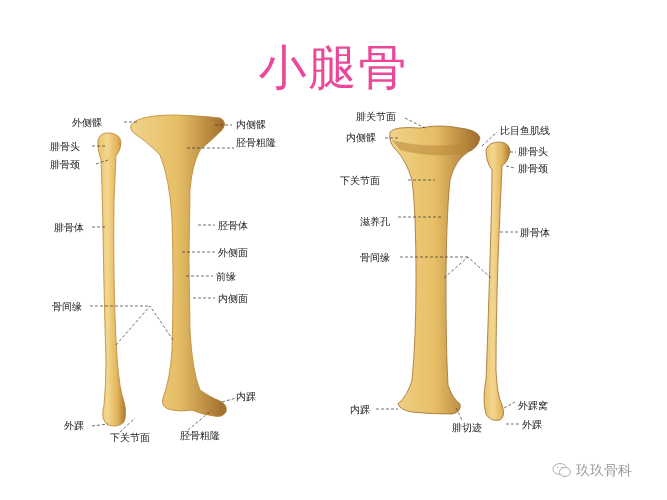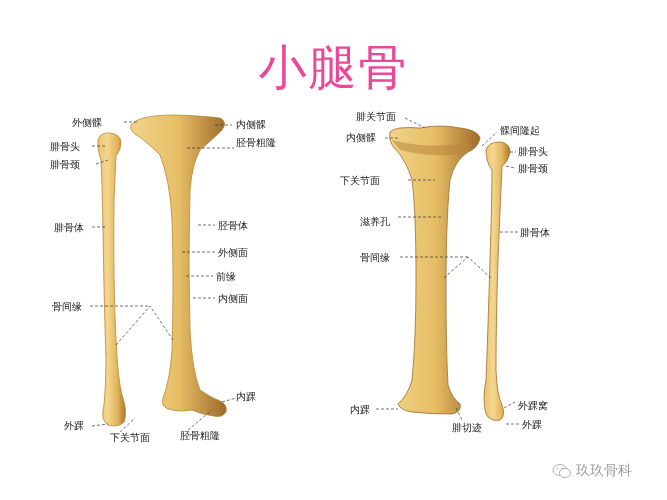--- a/index.html
+++ b/index.html
@@ -4,21 +4,21 @@
 <style>
   html, body { margin: 0; padding: 0; background: #ffffff; }
   body { width: 667px; height: 500px; position: relative; overflow: hidden;
          font-family: "DejaVu Serif", "Liberation Serif", serif; }
   .title { position: absolute; left: 0; width: 667px; top: 36px; text-align: center;
            font-size: 48px; color: #ec4899; letter-spacing: 2px; font-weight: normal; }
   svg.art { position: absolute; left: 0; top: 0; }
   .lbl { position: absolute; font-size: 10px; color: #1a1a1a; white-space: nowrap;
          font-family: "DejaVu Sans", "Liberation Sans", sans-serif; line-height: 12px; }
   .wm { position: absolute; left: 552px; top: 462px; font-size: 14px; color: #9a9a9a;
-        font-family: "DejaVu Sans", sans-serif; display: flex; align-items: center; gap: 4px; }
+        font-family: "DejaVu Sans", sans-serif; display: flex; gap: 4px; }
   .wm .wicon { width: 20px; height: 16px; }
 </style>
 </head>
 <body>
 
 <div class="title">小腿骨</div>
 
 <svg class="art" width="667" height="500" viewBox="0 0 667 500">
   <defs>
     <linearGradient id="boneG" x1="0" x2="1" y1="0" y2="0">
@@ -110,21 +110,21 @@
 <div class="lbl" style="left:216px;top:271px">前缘</div>
 <div class="lbl" style="left:218px;top:293px">内侧面</div>
 <div class="lbl" style="left:52px;top:301px">骨间缘</div>
 <div class="lbl" style="left:236px;top:391px">内踝</div>
 <div class="lbl" style="left:64px;top:420px">外踝</div>
 <div class="lbl" style="left:110px;top:432px">下关节面</div>
 <div class="lbl" style="left:180px;top:430px">胫骨粗隆</div>
 
 <div class="lbl" style="left:356px;top:111px">腓关节面</div>
 <div class="lbl" style="left:346px;top:132px">内侧髁</div>
-<div class="lbl" style="left:500px;top:125px">髁间隆起</div>
+<div class="lbl" style="left:500px;top:125px">比目鱼肌线</div>
 <div class="lbl" style="left:518px;top:146px">腓骨头</div>
 <div class="lbl" style="left:518px;top:163px">腓骨颈</div>
 <div class="lbl" style="left:340px;top:175px">下关节面</div>
 <div class="lbl" style="left:360px;top:216px">滋养孔</div>
 <div class="lbl" style="left:520px;top:227px">腓骨体</div>
 <div class="lbl" style="left:360px;top:252px">骨间缘</div>
 <div class="lbl" style="left:350px;top:404px">内踝</div>
 <div class="lbl" style="left:452px;top:422px">腓切迹</div>
 <div class="lbl" style="left:518px;top:400px">外踝窝</div>
 <div class="lbl" style="left:522px;top:419px">外踝</div>

